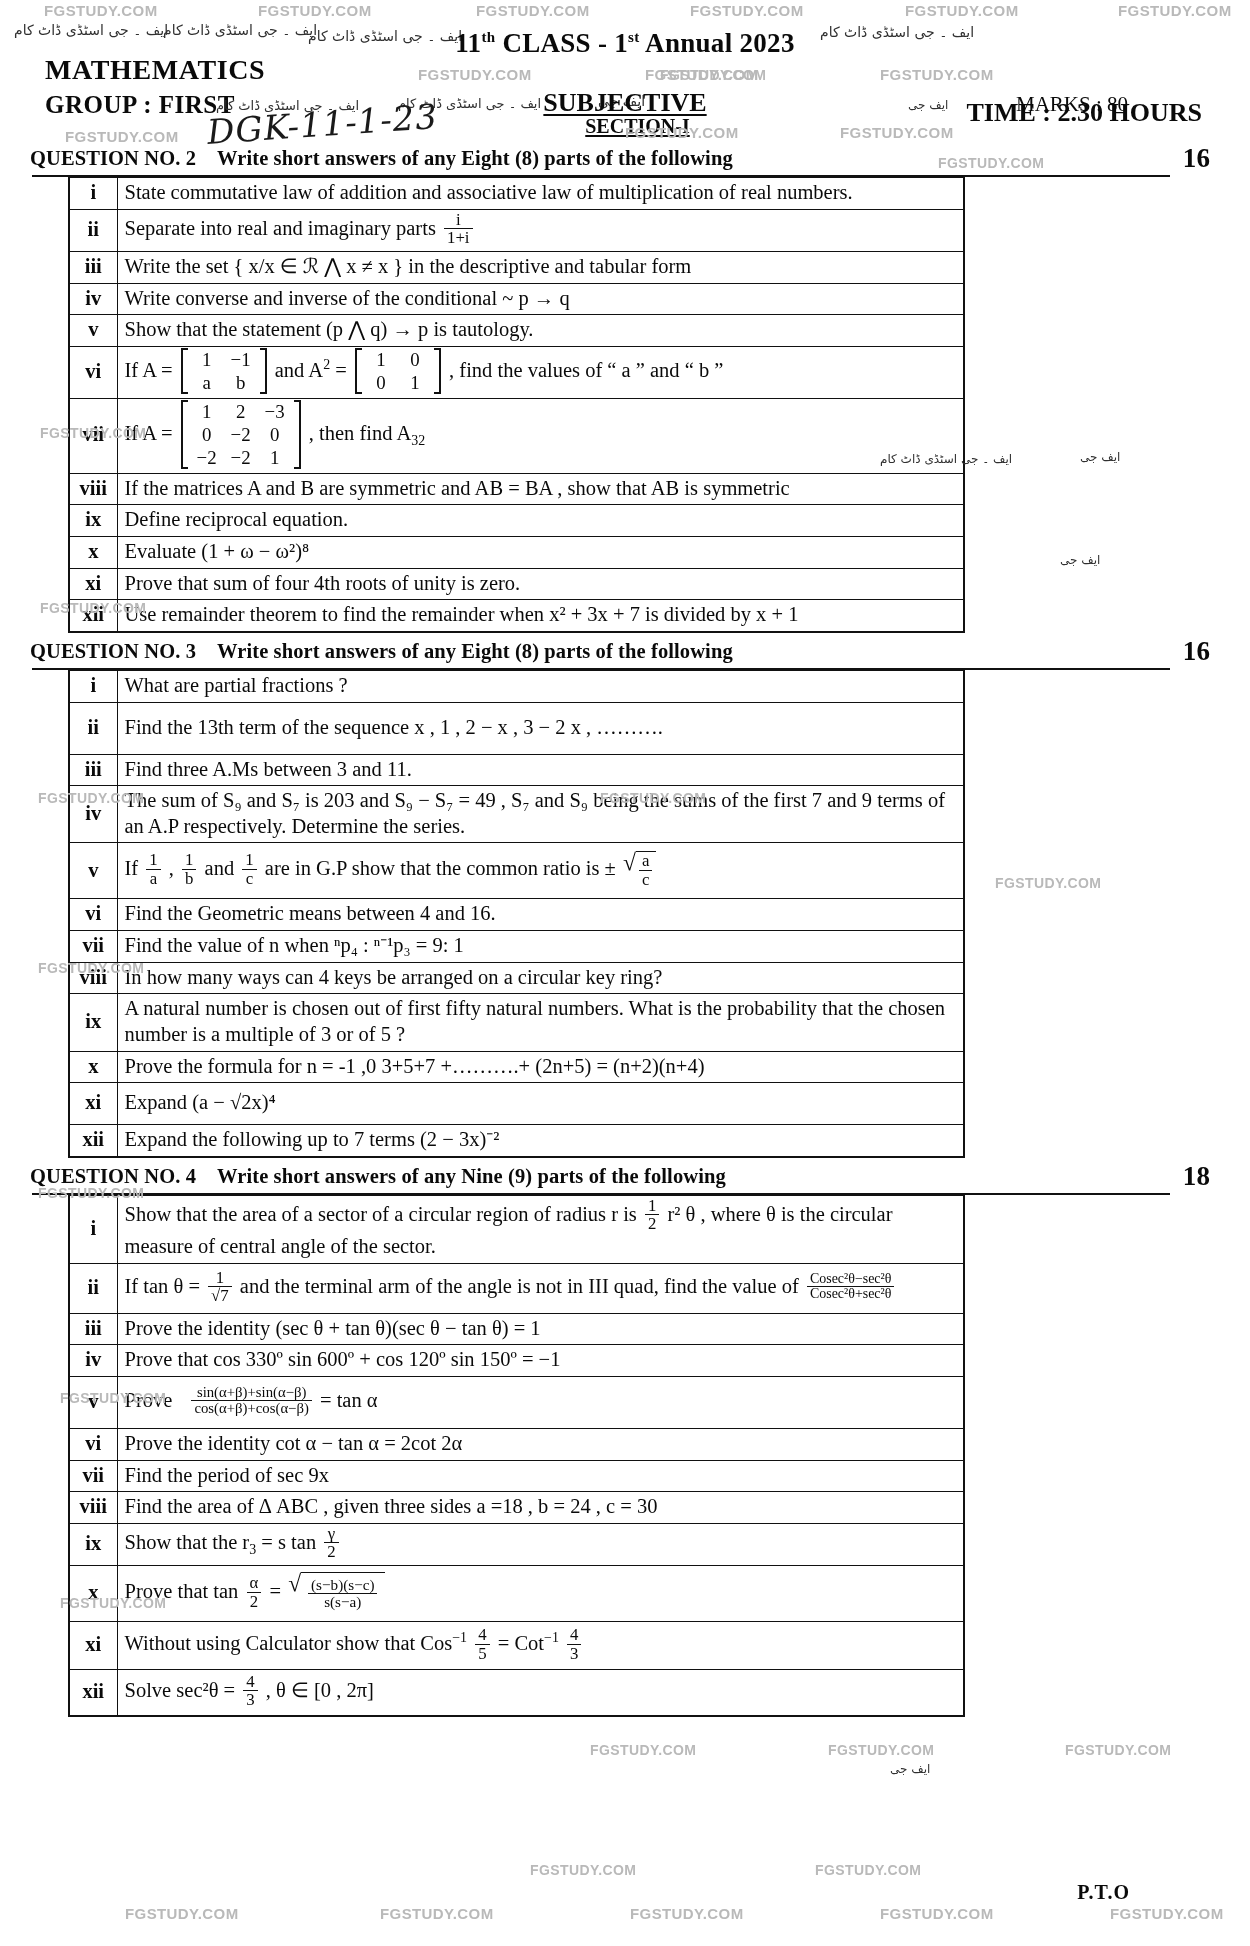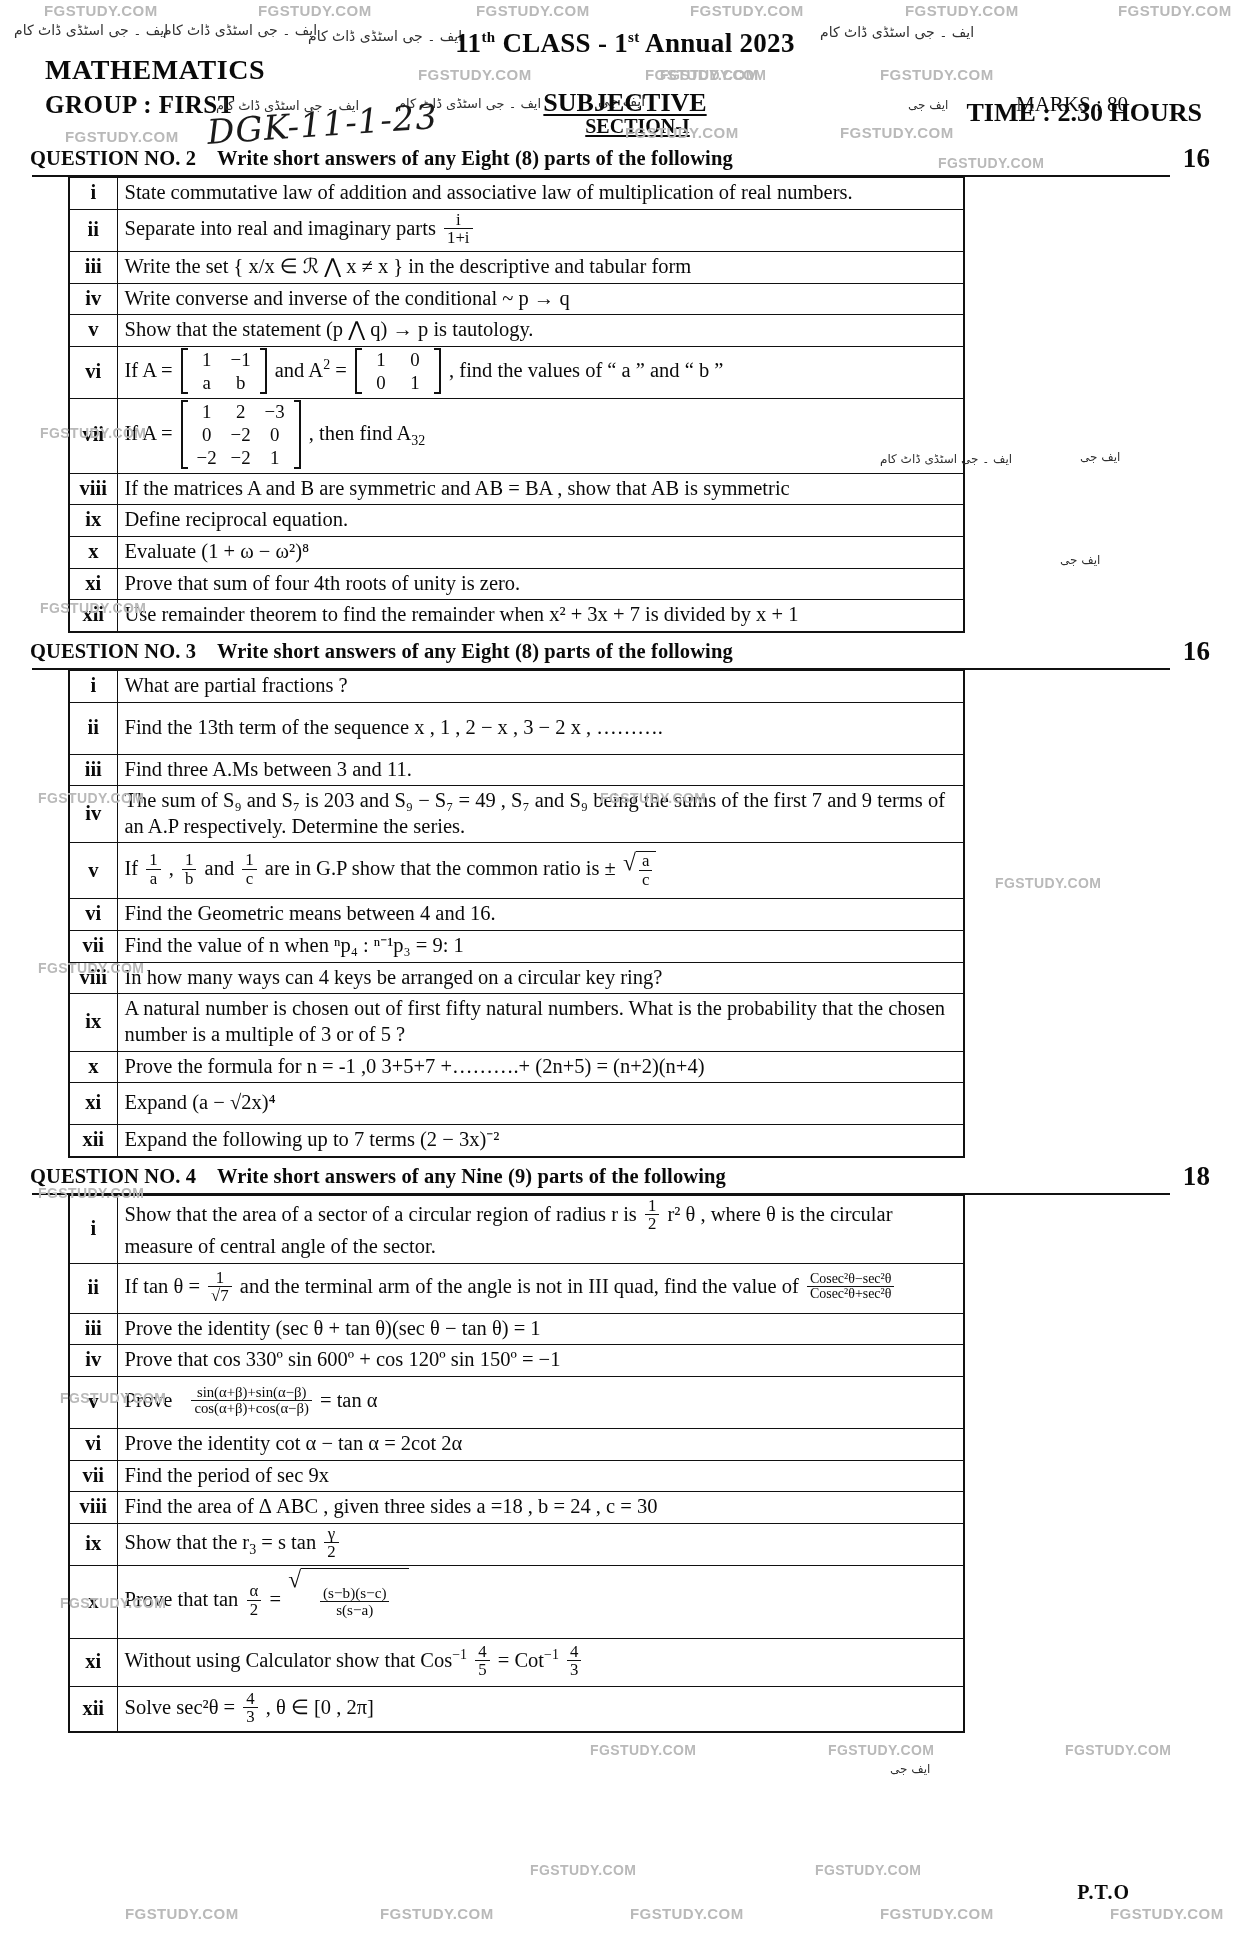--- a/index.html
+++ b/index.html
@@ -509,21 +509,21 @@
         <td class="body nw" style="height:56px;">
           <span>Prove that tan</span>
           <span class="frac">
             <span class="num">α</span>
             <span class="den">2</span>
           </span>
           <span>=</span>
           <span class="sqrt">
             <span class="rad">√</span>
             <span class="bar">
-              <span class="frac" style="margin:16px; font-size:0.74em;">
+              <span class="frac" style="margin:4px; font-size:0.74em;">
                 <span class="num">(s−b)(s−c)</span>
                 <span class="den">s(s−a)</span>
               </span>
             </span>
           </span>
         </td>
       </tr>
       <tr>
         <td class="rn">xi</td>
         <td class="body nw" style="height:48px;">

